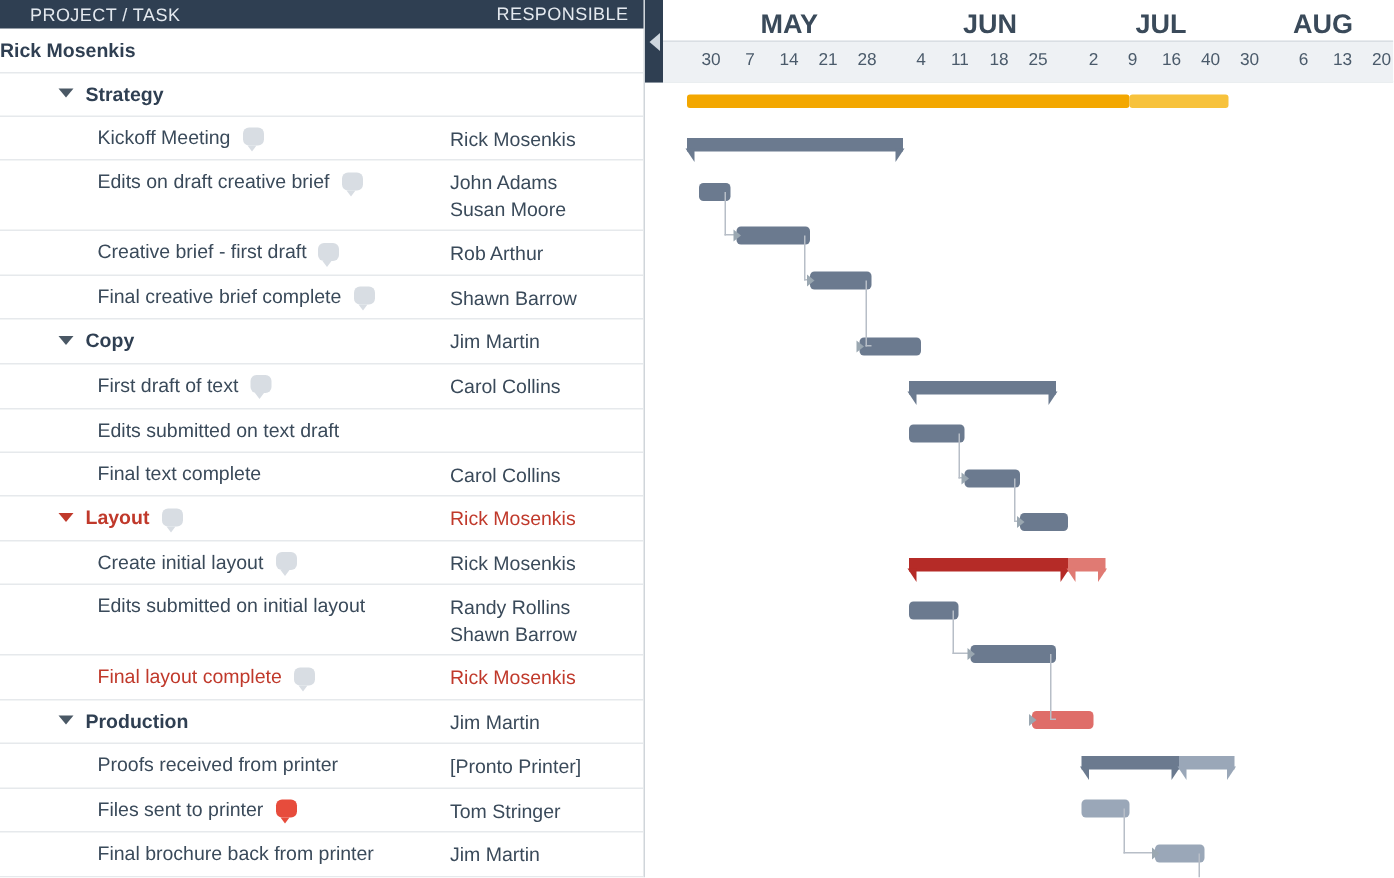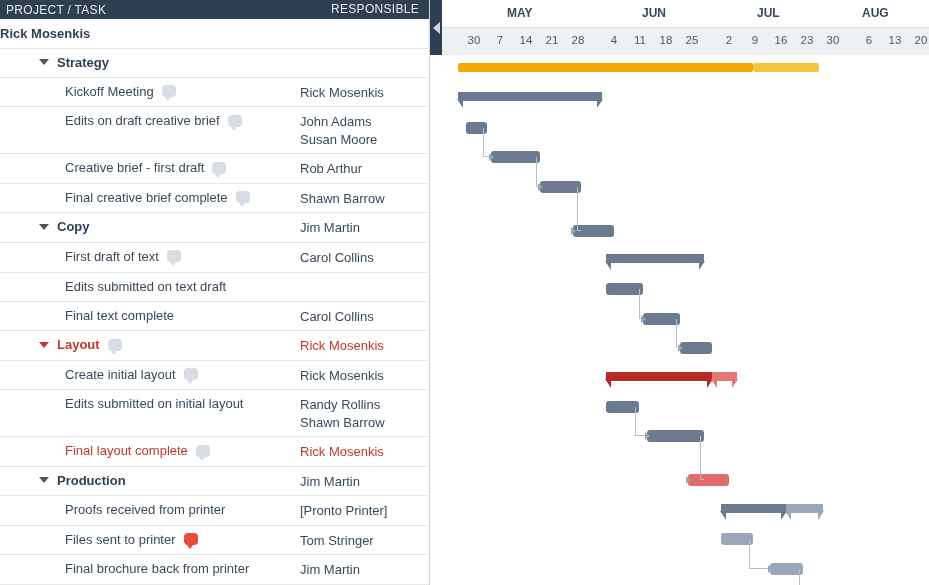--- a/index.html
+++ b/index.html
@@ -3,21 +3,21 @@
 <meta charset="utf-8">
 <style>
   * { box-sizing: border-box; margin: 0; padding: 0; }
   body { font-family: -apple-system, "Segoe UI", Arial, sans-serif; font-size: 13px; color: #3a4a5a; background: #fff; width: 929px; height: 585px; overflow: hidden; }
   .app { display: flex; width: 929px; height: 585px; }
   .left { width: 430px; border-right: 1px solid #d0d5da; display: flex; flex-direction: column; }
   .right { flex: 1; position: relative; overflow: hidden; }
 
   
   .lh { background: #2f3f52; color: #e4e9ef; height: 55px; display: flex; align-items: center; font-size: 12px; letter-spacing: .3px; }
-  .lh .col-task { width: 361px; padding-left: 6px; }
+  .lh .col-task { width: 361px; padding-left: 20px; }
   .lh .col-resp { flex: 1; }
 
   
   .rows { flex: 1; }
   .row { display: flex; align-items: flex-start; border-bottom: 1px solid #e6e9ec; min-height: 29px; padding: 6px 0 5px 0; }
   .col-task { width: 300px; padding-left: 10px; display: flex; align-items: center; gap: 6px; }
   .col-resp { flex: 1; padding-right: 10px; line-height: 1.35; }
   .row .name { }
   .row.bold .name, .row.bold .col-resp { font-weight: 700; color: #2f3f52; }
   .row.group .name { font-weight: 700; color: #2f3f52; }
@@ -30,21 +30,21 @@
   .caret.red { border-top-color: #c0392b; }
   .bubble { width: 14px; height: 12px; border-radius: 4px; background: #d8dde3; position: relative; display: inline-block; margin-left: 2px; flex-shrink: 0; }
   .bubble::after { content: ""; position: absolute; bottom: -4px; left: 3px; width: 0; height: 0; border-left: 3px solid transparent; border-right: 3px solid transparent; border-top: 4px solid #d8dde3; }
   .bubble.red { background: #e74c3c; }
   .bubble.red::after { border-top-color: #e74c3c; }
 
   
   .collapse-gutter { position: absolute; left: 0; top: 0; width: 12px; height: 55px; background: #2f3f52; display:flex; align-items:center; justify-content:center; z-index:3; }
   .collapse-tri { width:0; height:0; border-top:6px solid transparent; border-bottom:6px solid transparent; border-right:7px solid #cfd7df; }
   .rh { background: #fff; height: 55px; border-bottom: 1px solid #d0d5da; position: relative; padding-left: 12px; }
-  .months { height: 27px; display: flex; color: #3a4a5a; font-size: 12px; font-weight:600; }
+  .months { height: 27px; display: flex; color: #3a4a5a; font-size: 18px; font-weight:600; }
   .months div { position: absolute; top: 6px; }
   .days { position: relative; height: 28px; background: #eef1f4; border-top: 1px solid #d9dee3; }
   .days span { position: absolute; top: 6px; font-size: 11.5px; color: #4a5a6a; transform: translateX(-50%); }
 
   .chart { position: relative; padding-left: 12px; }
   .chart-row { position: relative; height: 29.4px; }
   .bar { position: absolute; height: 12px; border-radius: 3px; top: 8px; }
   .bar.slate { background: #6b7a8f; }
   .bar.lightslate { background: #9aa7b8; }
   .bar.red { background: #d9534f; opacity:.85; }
@@ -212,21 +212,21 @@
           <span style="left: 84px;">14</span>
           <span style="left: 110px;">21</span>
           <span style="left: 136px;">28</span>
           <span style="left: 172px;">4</span>
           <span style="left: 198px;">11</span>
           <span style="left: 224px;">18</span>
           <span style="left: 250px;">25</span>
           <span style="left: 287px;">2</span>
           <span style="left: 313px;">9</span>
           <span style="left: 339px; text-align: right;">16</span>
-          <span style="left: 365px;">23</span>
+          <span style="left: 365px;">40</span>
           <span style="left: 391px;">30</span>
           <span style="left: 427px;">6</span>
           <span style="left: 453px;">13</span>
           <span style="left: 479px;">20</span>
         </div>
     </div>
     <div class="chart" id="chart">
         <div class="chart-row" style="height: 29.4px;"></div>
         <div class="chart-row" style="height: 29.4px;"></div>
         <div class="chart-row" style="height: 29.4px;"></div>

